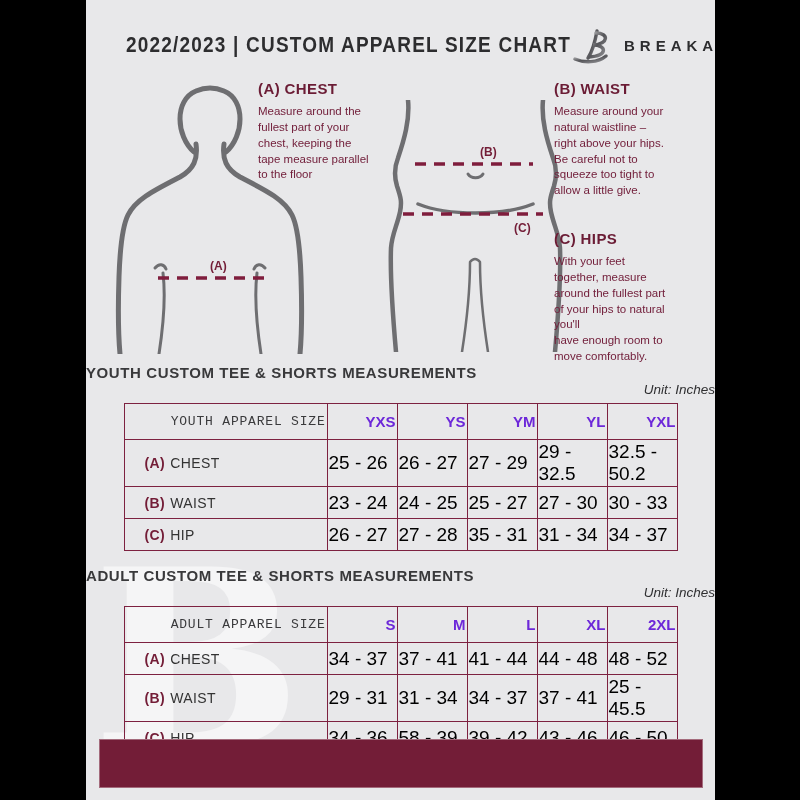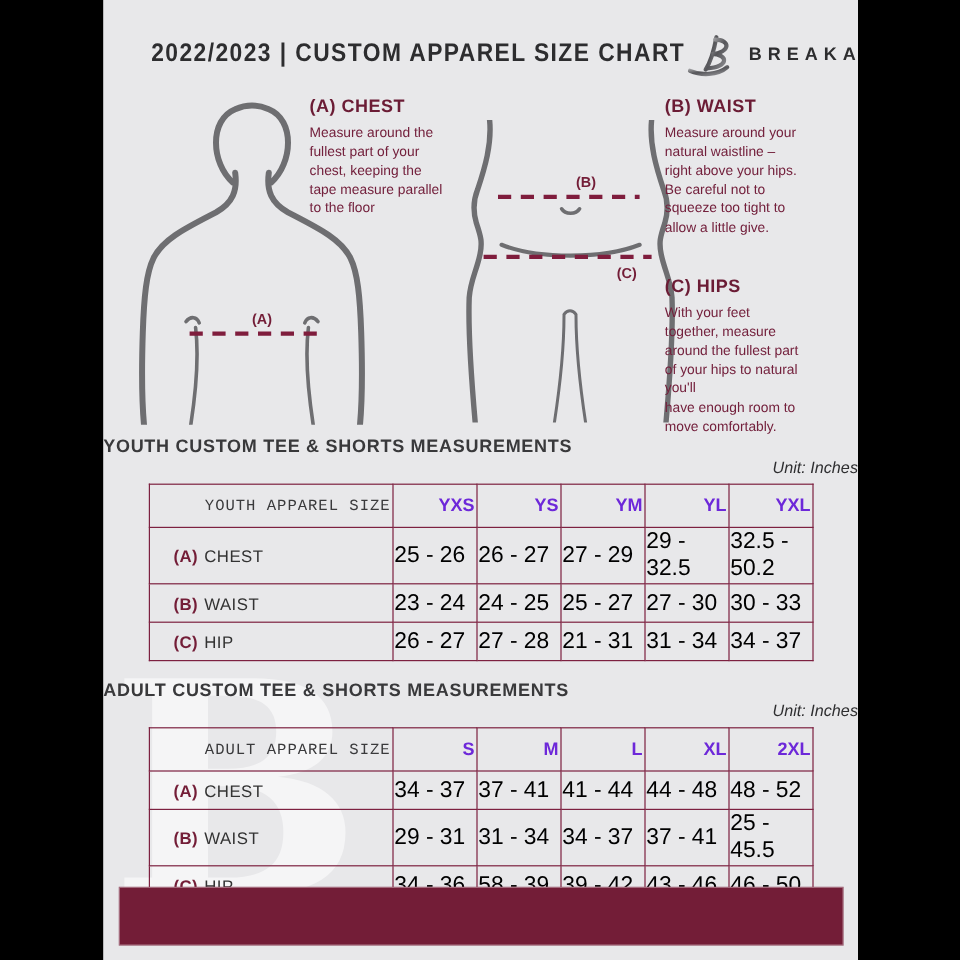--- a/index.html
+++ b/index.html
@@ -181,21 +181,21 @@
         <td>23 - 24</td>
         <td>24 - 25</td>
         <td>25 - 27</td>
         <td>27 - 30</td>
         <td>30 - 33</td>
       </tr>
       <tr>
         <td class="first"><span class="pfx">(C)</span><span>HIP</span></td>
         <td>26 - 27</td>
         <td>27 - 28</td>
-        <td>21 - 31</td>
+        <td>35 - 31</td>
         <td>31 - 34</td>
         <td>34 - 37</td>
       </tr>
     </tbody>
       </table>
 
     <div class="adult-gap"></div>
 
     <p class="section-title">ADULT CUSTOM TEE &amp; SHORTS MEASUREMENTS</p>
     <p class="unit">Unit: Inches</p>

